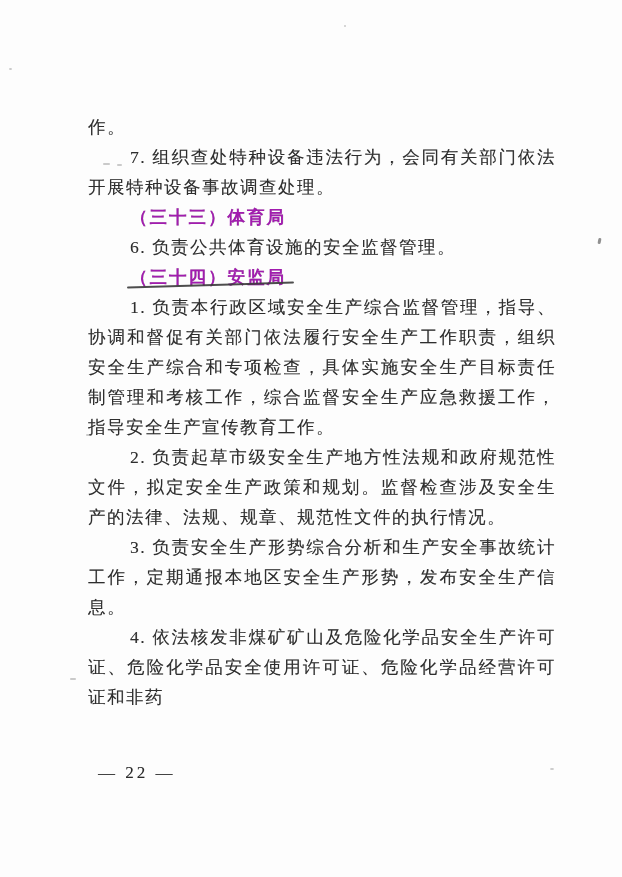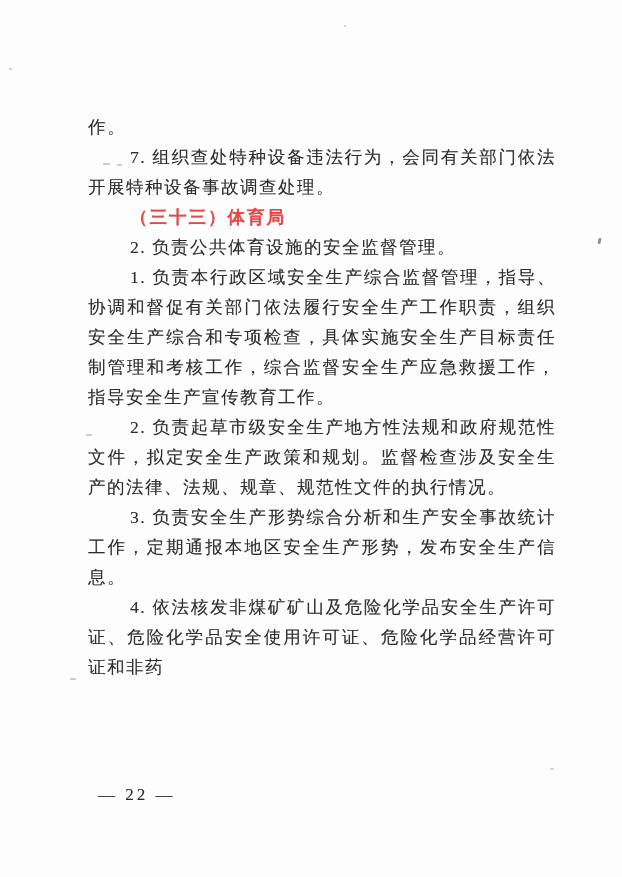--- a/index.html
+++ b/index.html
@@ -28,42 +28,42 @@
     text-shadow: 0.3px 0.3px 0.6px rgba(45,45,45,0.35);
   }
   .para { margin: 0; }
   .para.continuation { text-indent: 0; }
   .para.item { text-indent: 42px; }
   .para.heading,
   .para.heading-underlined {
     text-indent: 42px;
     font-weight: bold;
     letter-spacing: 2px;
-    color: #ef4444;
+    color: #a21caf;
   }
   .hand-underline {
     position: relative;
     display: inline;
   }
   .hand-underline::after {
     content: "";
     position: absolute;
     left: -3px;
     right: -8px;
     bottom: 1px;
     height: 2.4px;
     background: #3a3a3a;
     border-radius: 2px;
     transform: rotate(-1.7deg);
     opacity: 0.9;
   }
   .footer-page-number {
     position: absolute;
     left: 98px;
-    top: 785px;
+    top: 763px;
     font-size: 17px;
     letter-spacing: 3px;
     color: #2a2a2a;
     text-shadow: 0.3px 0.3px 0.5px rgba(45,45,45,0.3);
   }
   .speck {
     position: absolute;
     background: #6b6b6b;
     border-radius: 50%;
   }
@@ -72,21 +72,22 @@
 </style>
 </head>
 <body>
 
 <div class="page">
 
   <div class="content">
       <div class="para continuation"><span class="line-text">作。</span></div>
       <div class="para item"><span class="line-text">7. 组织查处特种设备违法行为，会同有关部门依法开展特种设备事故调查处理。</span></div>
       <div class="para heading"><span class="line-text">（三十三）体育局</span></div>
-      <div class="para item"><span class="line-text">2. 负责公共体育设施的安全监督管理。</span></div>
+      <div class="para item"><span class="line-text">6. 负责公共体育设施的安全监督管理。</span></div>
+      <div class="para heading-underlined"><span class="hand-underline">（三十四）安监局</span></div>
       <div class="para item"><span class="line-text">1. 负责本行政区域安全生产综合监督管理，指导、协调和督促有关部门依法履行安全生产工作职责，组织安全生产综合和专项检查，具体实施安全生产目标责任制管理和考核工作，综合监督安全生产应急救援工作，指导安全生产宣传教育工作。</span></div>
       <div class="para item"><span class="line-text">2. 负责起草市级安全生产地方性法规和政府规范性文件，拟定安全生产政策和规划。监督检查涉及安全生产的法律、法规、规章、规范性文件的执行情况。</span></div>
       <div class="para item"><span class="line-text">3. 负责安全生产形势综合分析和生产安全事故统计工作，定期通报本地区安全生产形势，发布安全生产信息。</span></div>
       <div class="para item"><span class="line-text">4. 依法核发非煤矿矿山及危险化学品安全生产许可证、危险化学品安全使用许可证、危险化学品经营许可证和非药</span></div>
     </div>
 
   <div class="footer-page-number">— 22 —</div>
 
   <div class="speck faint" style="left:344px; top:25px; width:2px; height:2px;"></div>
   <div class="speck faint" style="left:9px; top:68px; width:3px; height:2px;"></div>

